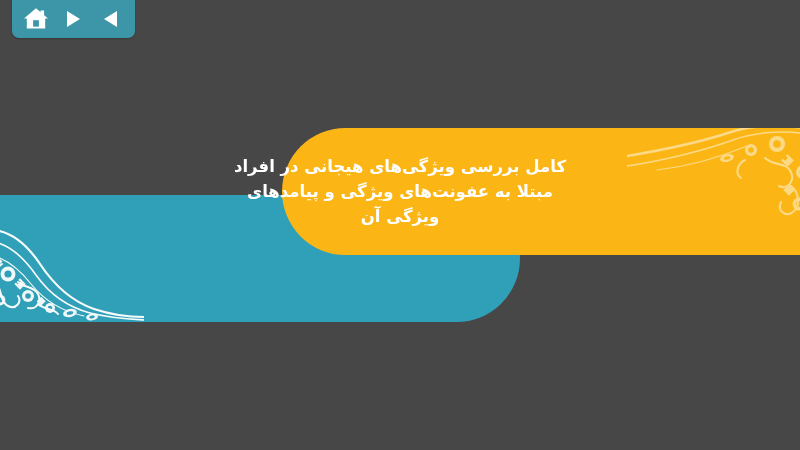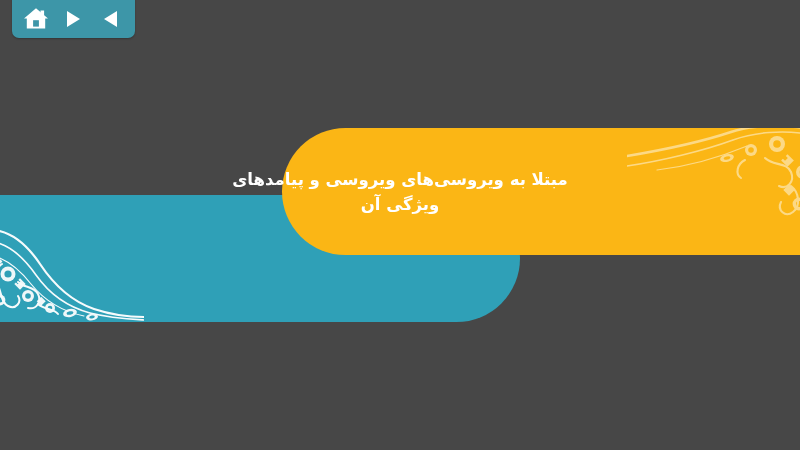--- a/index.html
+++ b/index.html
@@ -214,17 +214,18 @@
         <path d="M138,30 C146,38 160,34 164,44 C168,54 160,62 152,58"></path>
         <path d="M164,58 C172,64 174,78 166,84 C158,90 150,82 154,74"></path>
         <path d="M176,86 C184,92 186,104 180,112"></path>
         <path d="M118,32 C110,36 108,46 114,50"></path>
         <path d="M200,40 C206,48 206,62 200,70"></path>
       </g>
     </svg>
   </div>
 
   <div id="title-block">
-    <div class="title-line">مبتلا به ویروسی‌های ویروسی و پیامدهای</div>
+    <div class="title-line">کامل بررسی ویژگی‌های هیجانی در افراد</div>
+    <div class="title-line">مبتلا به عفونت‌های ویژگی و پیامدهای</div>
     <div class="title-line">ویژگی آن</div>
   </div>
 
 </div>
 
 </body></html>

